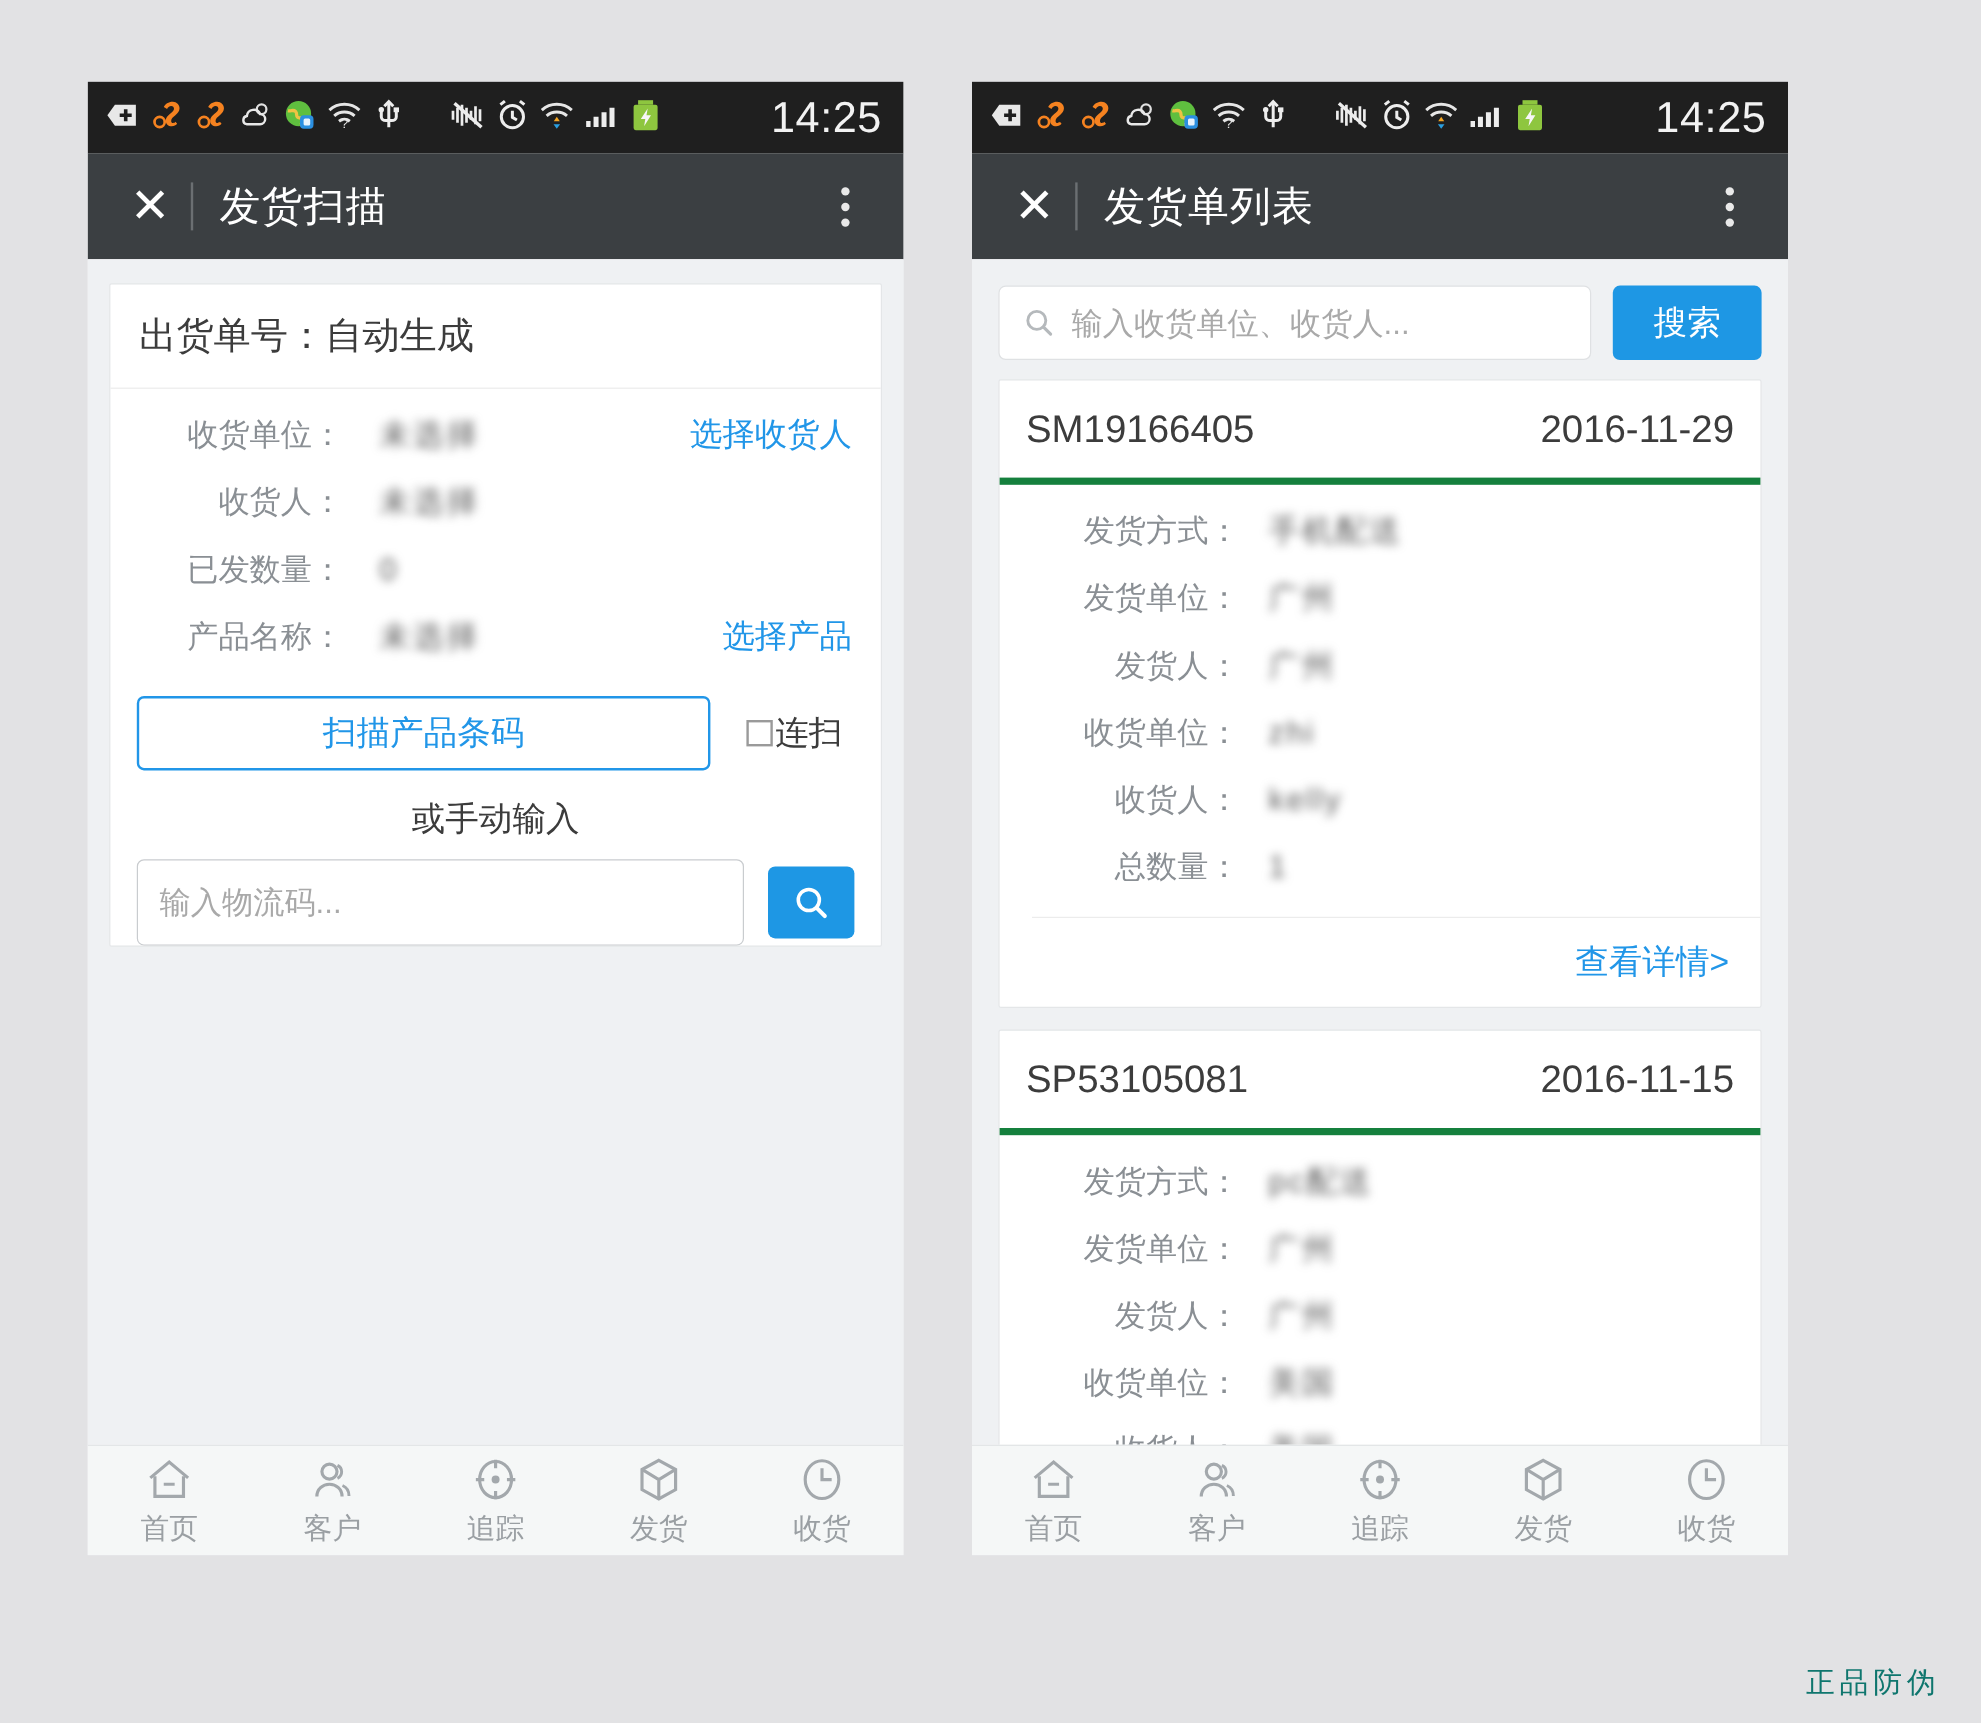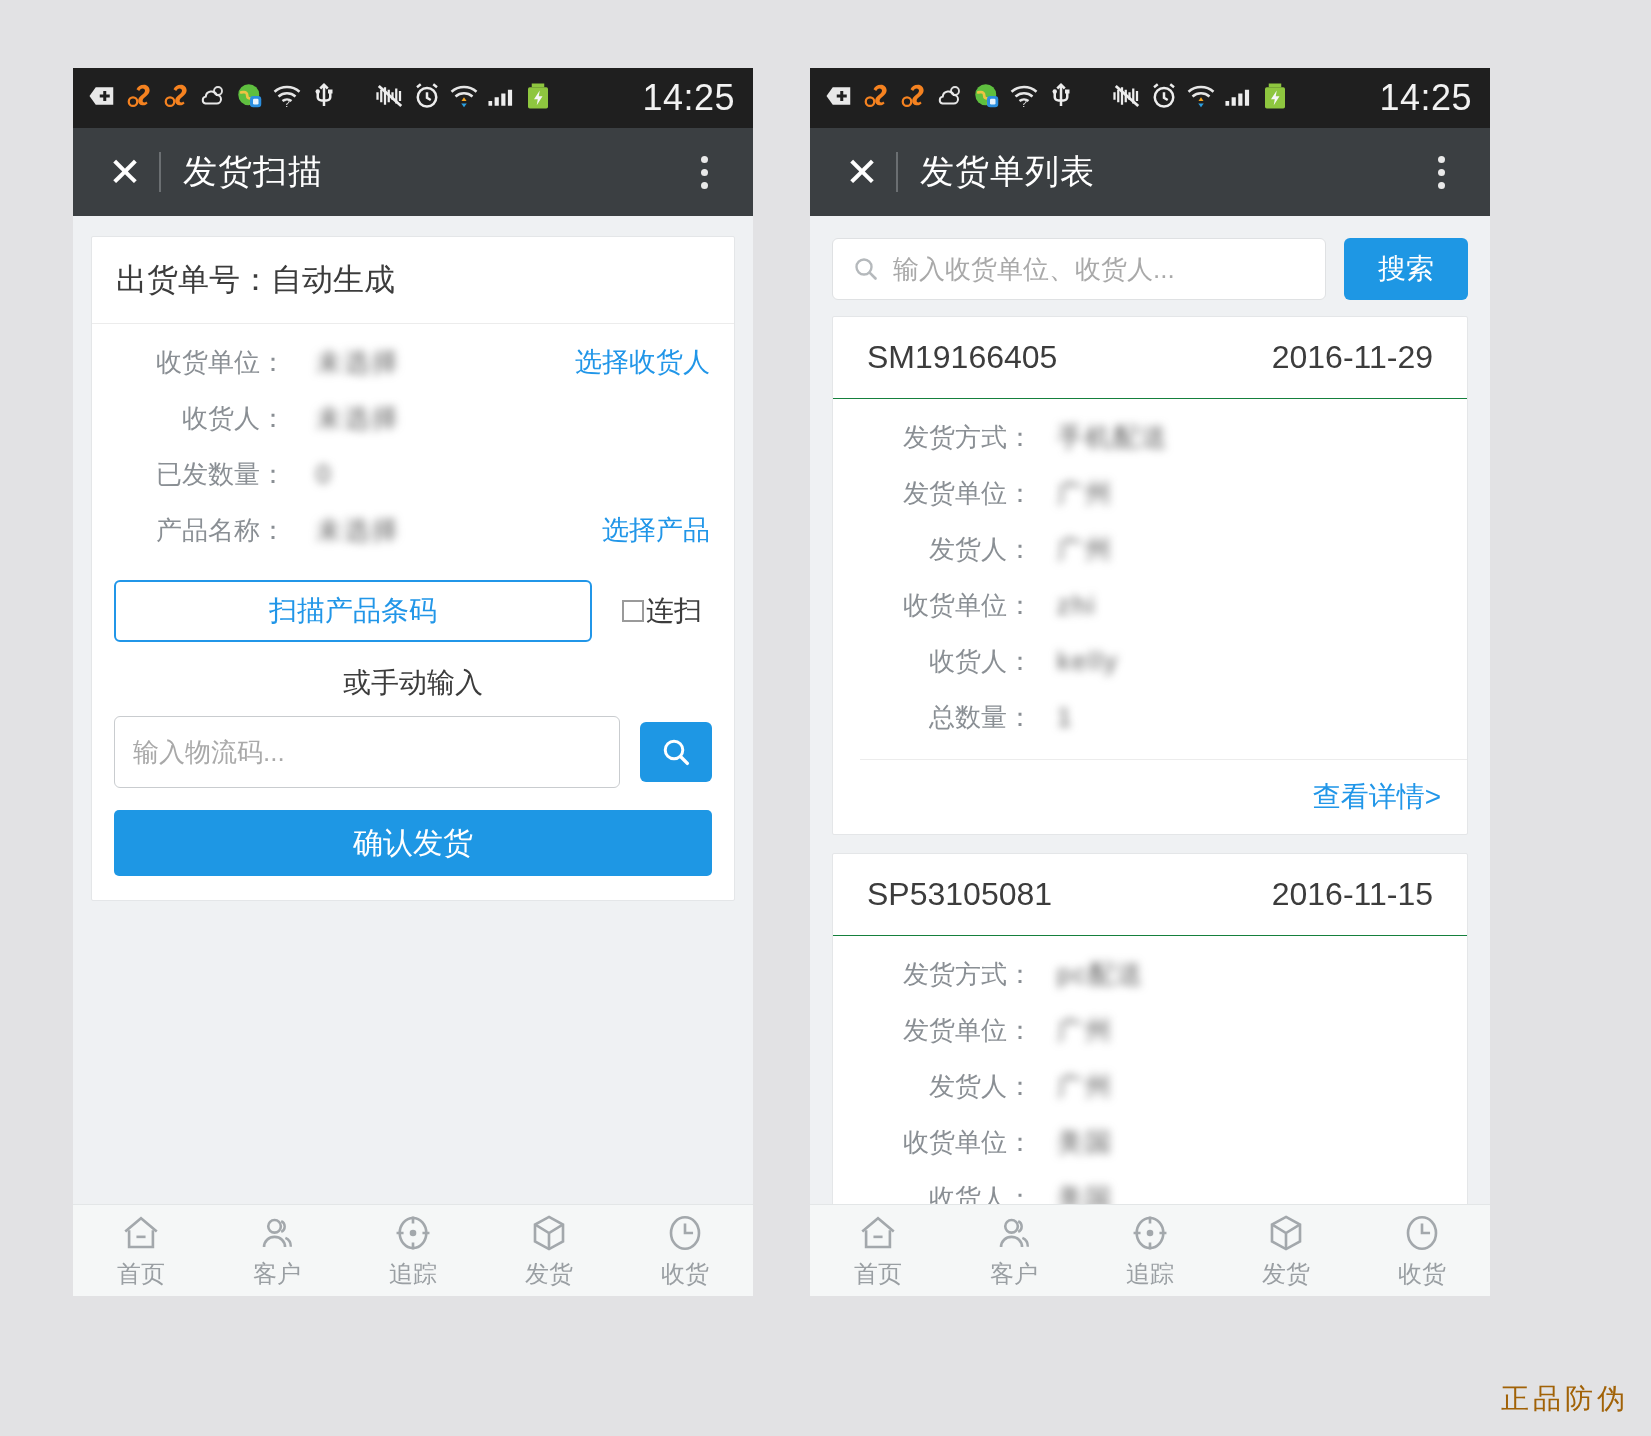--- a/index.html
+++ b/index.html
@@ -131,21 +131,21 @@
     width: 124px; height: 62px; background: #1e97e4; border: none; border-radius: 6px;
     color: #fff; font-size: 28px; cursor: pointer; font-family: inherit;
   }
 
   .list-card {
     margin: 0 22px 18px 22px; background: #fff;
     border: 1px solid #e4e6e8; border-radius: 2px;
   }
   .lc-head {
     display: flex; align-items: center; justify-content: space-between;
-    padding: 22px 34px; border-bottom: 1px solid #15803d;
+    padding: 22px 22px; border-bottom: 6px solid #15803d;
   }
   .lc-no { font-size: 32px; color: #3c3c3c; }
   .lc-date { font-size: 32px; color: #3c3c3c; }
   .lc-rows { padding: 10px 0 14px 0; }
   .lcrow { display: flex; align-items: center; min-height: 56px; padding: 6px 0; }
   .lclabel { width: 200px; text-align: right; color: #8a8f94; font-size: 26px; flex: none; }
   .lcvalue {
     flex: 1; color: #5a5a5a; font-size: 26px; padding-left: 24px;
     filter: blur(4px); -webkit-filter: blur(4px); letter-spacing: 2px;
   }
@@ -164,22 +164,22 @@
   }
   .tab {
     flex: 1; display: flex; flex-direction: column;
     align-items: center; justify-content: center; gap: 4px; cursor: pointer;
   }
   .tab-label { font-size: 24px; color: #9a9fa3; }
   .tab svg { display: block; }
 
   
   .watermark {
-    position: absolute; right: 22px; bottom: 18px;
-    font-size: 28px; color: #a16207; letter-spacing: 4px;
+    position: absolute; right: 34px; bottom: 18px;
+    font-size: 24px; color: #0f766e; letter-spacing: 4px;
   }
 </style>
 </head>
 <body>
 
 <div class="stage">
 
   <div class="phone" id="phone-left">
 
     <div class="statusbar">
@@ -325,21 +325,20 @@
         <div class="inputrow">
           <input class="code-input" type="text" placeholder="输入物流码..." style="">
           <button class="mini-search">
             <svg width="34" height="34" viewBox="0 0 24 24">
               <circle cx="10.6" cy="10.6" r="6.2" fill="none" stroke="#fff" stroke-width="2.1"></circle>
               <path d="M15.2 15.2L20 20" stroke="#fff" stroke-width="2.4" stroke-linecap="round"></path>
             </svg>
           </button>
         </div>
 
-        <button class="confirm-btn">确认发货</button>
       </div>
     </div>
 
     <div class="tabbar">
       <div class="tab">
         <svg width="42" height="42" viewBox="0 0 24 24">
           <path d="M3 11.2L12 3.6l9 7.6" fill="none" stroke="#a3a8ac" stroke-width="1.5"></path>
           <path d="M5.2 10.4V20h13.6v-9.6" fill="none" stroke="#a3a8ac" stroke-width="1.5"></path>
           <path d="M9.4 14.2h5.2" stroke="#a3a8ac" stroke-width="1.5"></path>
         </svg>

